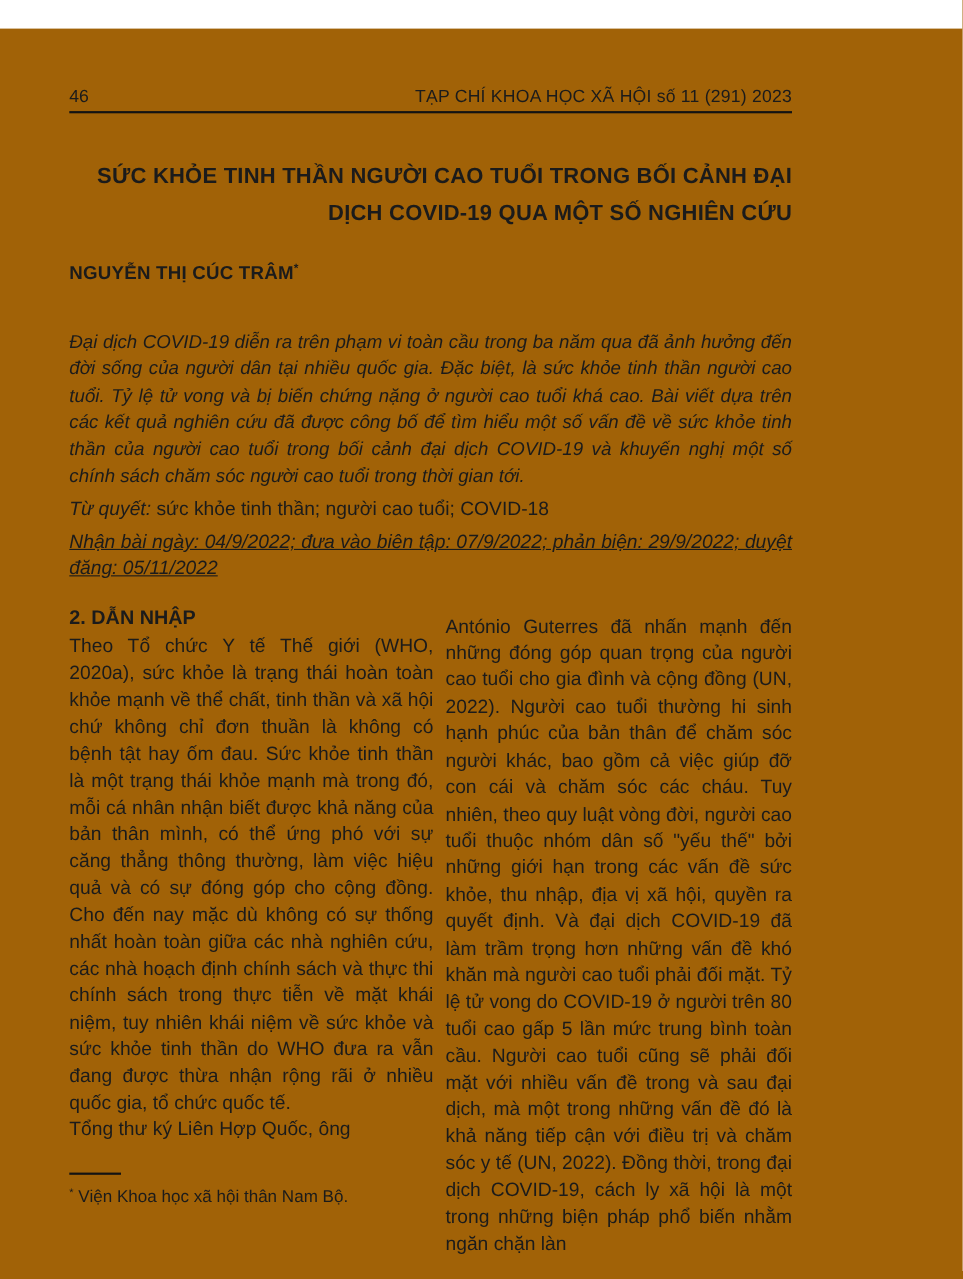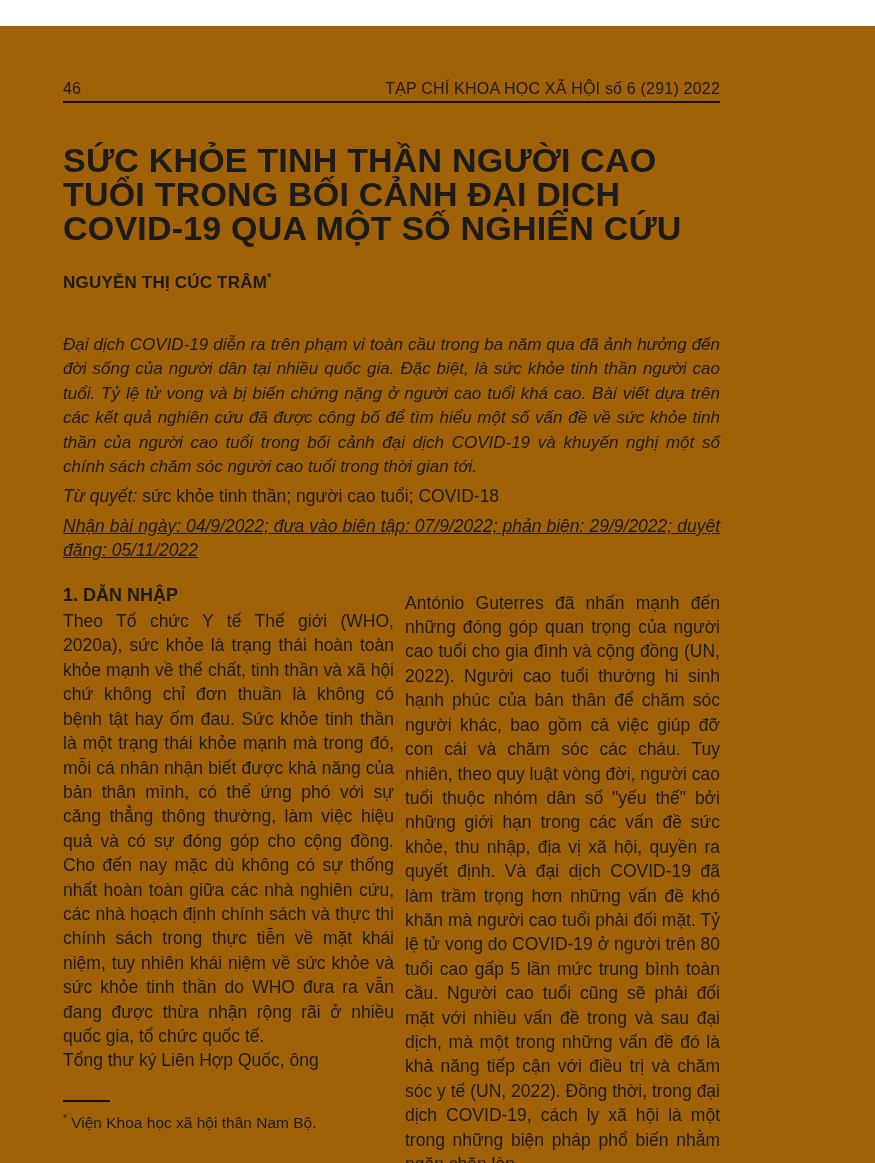--- a/index.html
+++ b/index.html
@@ -12,22 +12,22 @@
   .content{position:absolute;left:63px;top:53px;width:657px;}
 
   .page-header{
     display:flex;justify-content:space-between;align-items:flex-end;
     font-size:16px;line-height:19px;padding-bottom:3px;
     border-bottom:2.5px solid #131313;
   }
   .page-header .journal{letter-spacing:0.2px;}
 
   h1.title{
-    margin:40px 0 0 0;text-align:left;
-    font-size:34px;line-height:34px;font-weight:bold;letter-spacing:0.2px;
+    margin:40px 0 0 0;text-align:right;
+    font-size:20px;line-height:34px;font-weight:bold;letter-spacing:0.2px;
   }
 
   .author{
     margin-top:28px;text-align:left;font-weight:bold;
     font-size:17px;line-height:20px;letter-spacing:0.2px;
   }
   .author sup{font-size:11px;vertical-align:super;line-height:0;}
 
   .abstract{
     margin:40px 0 0 0;font-style:italic;
@@ -55,41 +55,41 @@
   .footnote sup{font-size:10px;vertical-align:super;line-height:0;}
 </style>
 </head>
 <body>
 
 <div class="sheet">
   <div class="content">
 
     <header class="page-header">
       <span class="page-num">46</span>
-      <span class="journal">TẠP CHÍ KHOA HỌC XÃ HỘI số 6 (291) 2022</span>
+      <span class="journal">TẠP CHÍ KHOA HỌC XÃ HỘI số 11 (291) 2023</span>
     </header>
 
     <h1 class="title">SỨC KHỎE TINH THẦN NGƯỜI CAO TUỔI TRONG BỐI CẢNH ĐẠI DỊCH COVID-19 QUA MỘT SỐ NGHIÊN CỨU</h1>
 
     <div class="author">
       <span>NGUYỄN THỊ CÚC TRÂM</span><sup>*</sup>
     </div>
 
     <p class="abstract">Đại dịch COVID-19 diễn ra trên phạm vi toàn cầu trong ba năm qua đã ảnh hưởng đến đời sống của người dân tại nhiều quốc gia. Đặc biệt, là sức khỏe tinh thần người cao tuổi. Tỷ lệ tử vong và bị biến chứng nặng ở người cao tuổi khá cao. Bài viết dựa trên các kết quả nghiên cứu đã được công bố để tìm hiểu một số vấn đề về sức khỏe tinh thần của người cao tuổi trong bối cảnh đại dịch COVID-19 và khuyến nghị một số chính sách chăm sóc người cao tuổi trong thời gian tới.</p>
 
     <p class="keywords">
       <span class="kw-label">Từ quyết:</span>
       <span>sức khỏe tinh thần; người cao tuổi; COVID-18</span>
     </p>
 
     <p class="dates">Nhận bài ngày: 04/9/2022; đưa vào biên tập: 07/9/2022; phản biện: 29/9/2022; duyệt đăng: 05/11/2022</p>
 
     <div class="columns">
       <div class="col col-left">
-        <h2 class="section">1. DẪN NHẬP</h2>
+        <h2 class="section">2. DẪN NHẬP</h2>
         <p>Theo Tổ chức Y tế Thế giới (WHO, 2020a), sức khỏe là trạng thái hoàn toàn khỏe mạnh về thể chất, tinh thần và xã hội chứ không chỉ đơn thuần là không có bệnh tật hay ốm đau. Sức khỏe tinh thần là một trạng thái khỏe mạnh mà trong đó, mỗi cá nhân nhận biết được khả năng của bản thân mình, có thể ứng phó với sự căng thẳng thông thường, làm việc hiệu quả và có sự đóng góp cho cộng đồng. Cho đến nay mặc dù không có sự thống nhất hoàn toàn giữa các nhà nghiên cứu, các nhà hoạch định chính sách và thực thi chính sách trong thực tiễn về mặt khái niệm, tuy nhiên khái niệm về sức khỏe và sức khỏe tinh thần do WHO đưa ra vẫn đang được thừa nhận rộng rãi ở nhiều quốc gia, tổ chức quốc tế.</p>
         <p>Tổng thư ký Liên Hợp Quốc, ông</p>
         <div class="footnote-block">
           <hr class="fn-rule">
           <p class="footnote"><sup>*</sup> <span>Viện Khoa học xã hội thân Nam Bộ.</span></p>
         </div>
       </div>
       <div class="col col-right">
         <p>António Guterres đã nhấn mạnh đến những đóng góp quan trọng của người cao tuổi cho gia đình và cộng đồng (UN, 2022). Người cao tuổi thường hi sinh hạnh phúc của bản thân để chăm sóc người khác, bao gồm cả việc giúp đỡ con cái và chăm sóc các cháu. Tuy nhiên, theo quy luật vòng đời, người cao tuổi thuộc nhóm dân số "yếu thế" bởi những giới hạn trong các vấn đề sức khỏe, thu nhập, địa vị xã hội, quyền ra quyết định. Và đại dịch COVID-19 đã làm trầm trọng hơn những vấn đề khó khăn mà người cao tuổi phải đối mặt. Tỷ lệ tử vong do COVID-19 ở người trên 80 tuổi cao gấp 5 lần mức trung bình toàn cầu. Người cao tuổi cũng sẽ phải đối mặt với nhiều vấn đề trong và sau đại dịch, mà một trong những vấn đề đó là khả năng tiếp cận với điều trị và chăm sóc y tế (UN, 2022). Đồng thời, trong đại dịch COVID-19, cách ly xã hội là một trong những biện pháp phổ biến nhằm ngăn chặn làn</p>
       </div>

